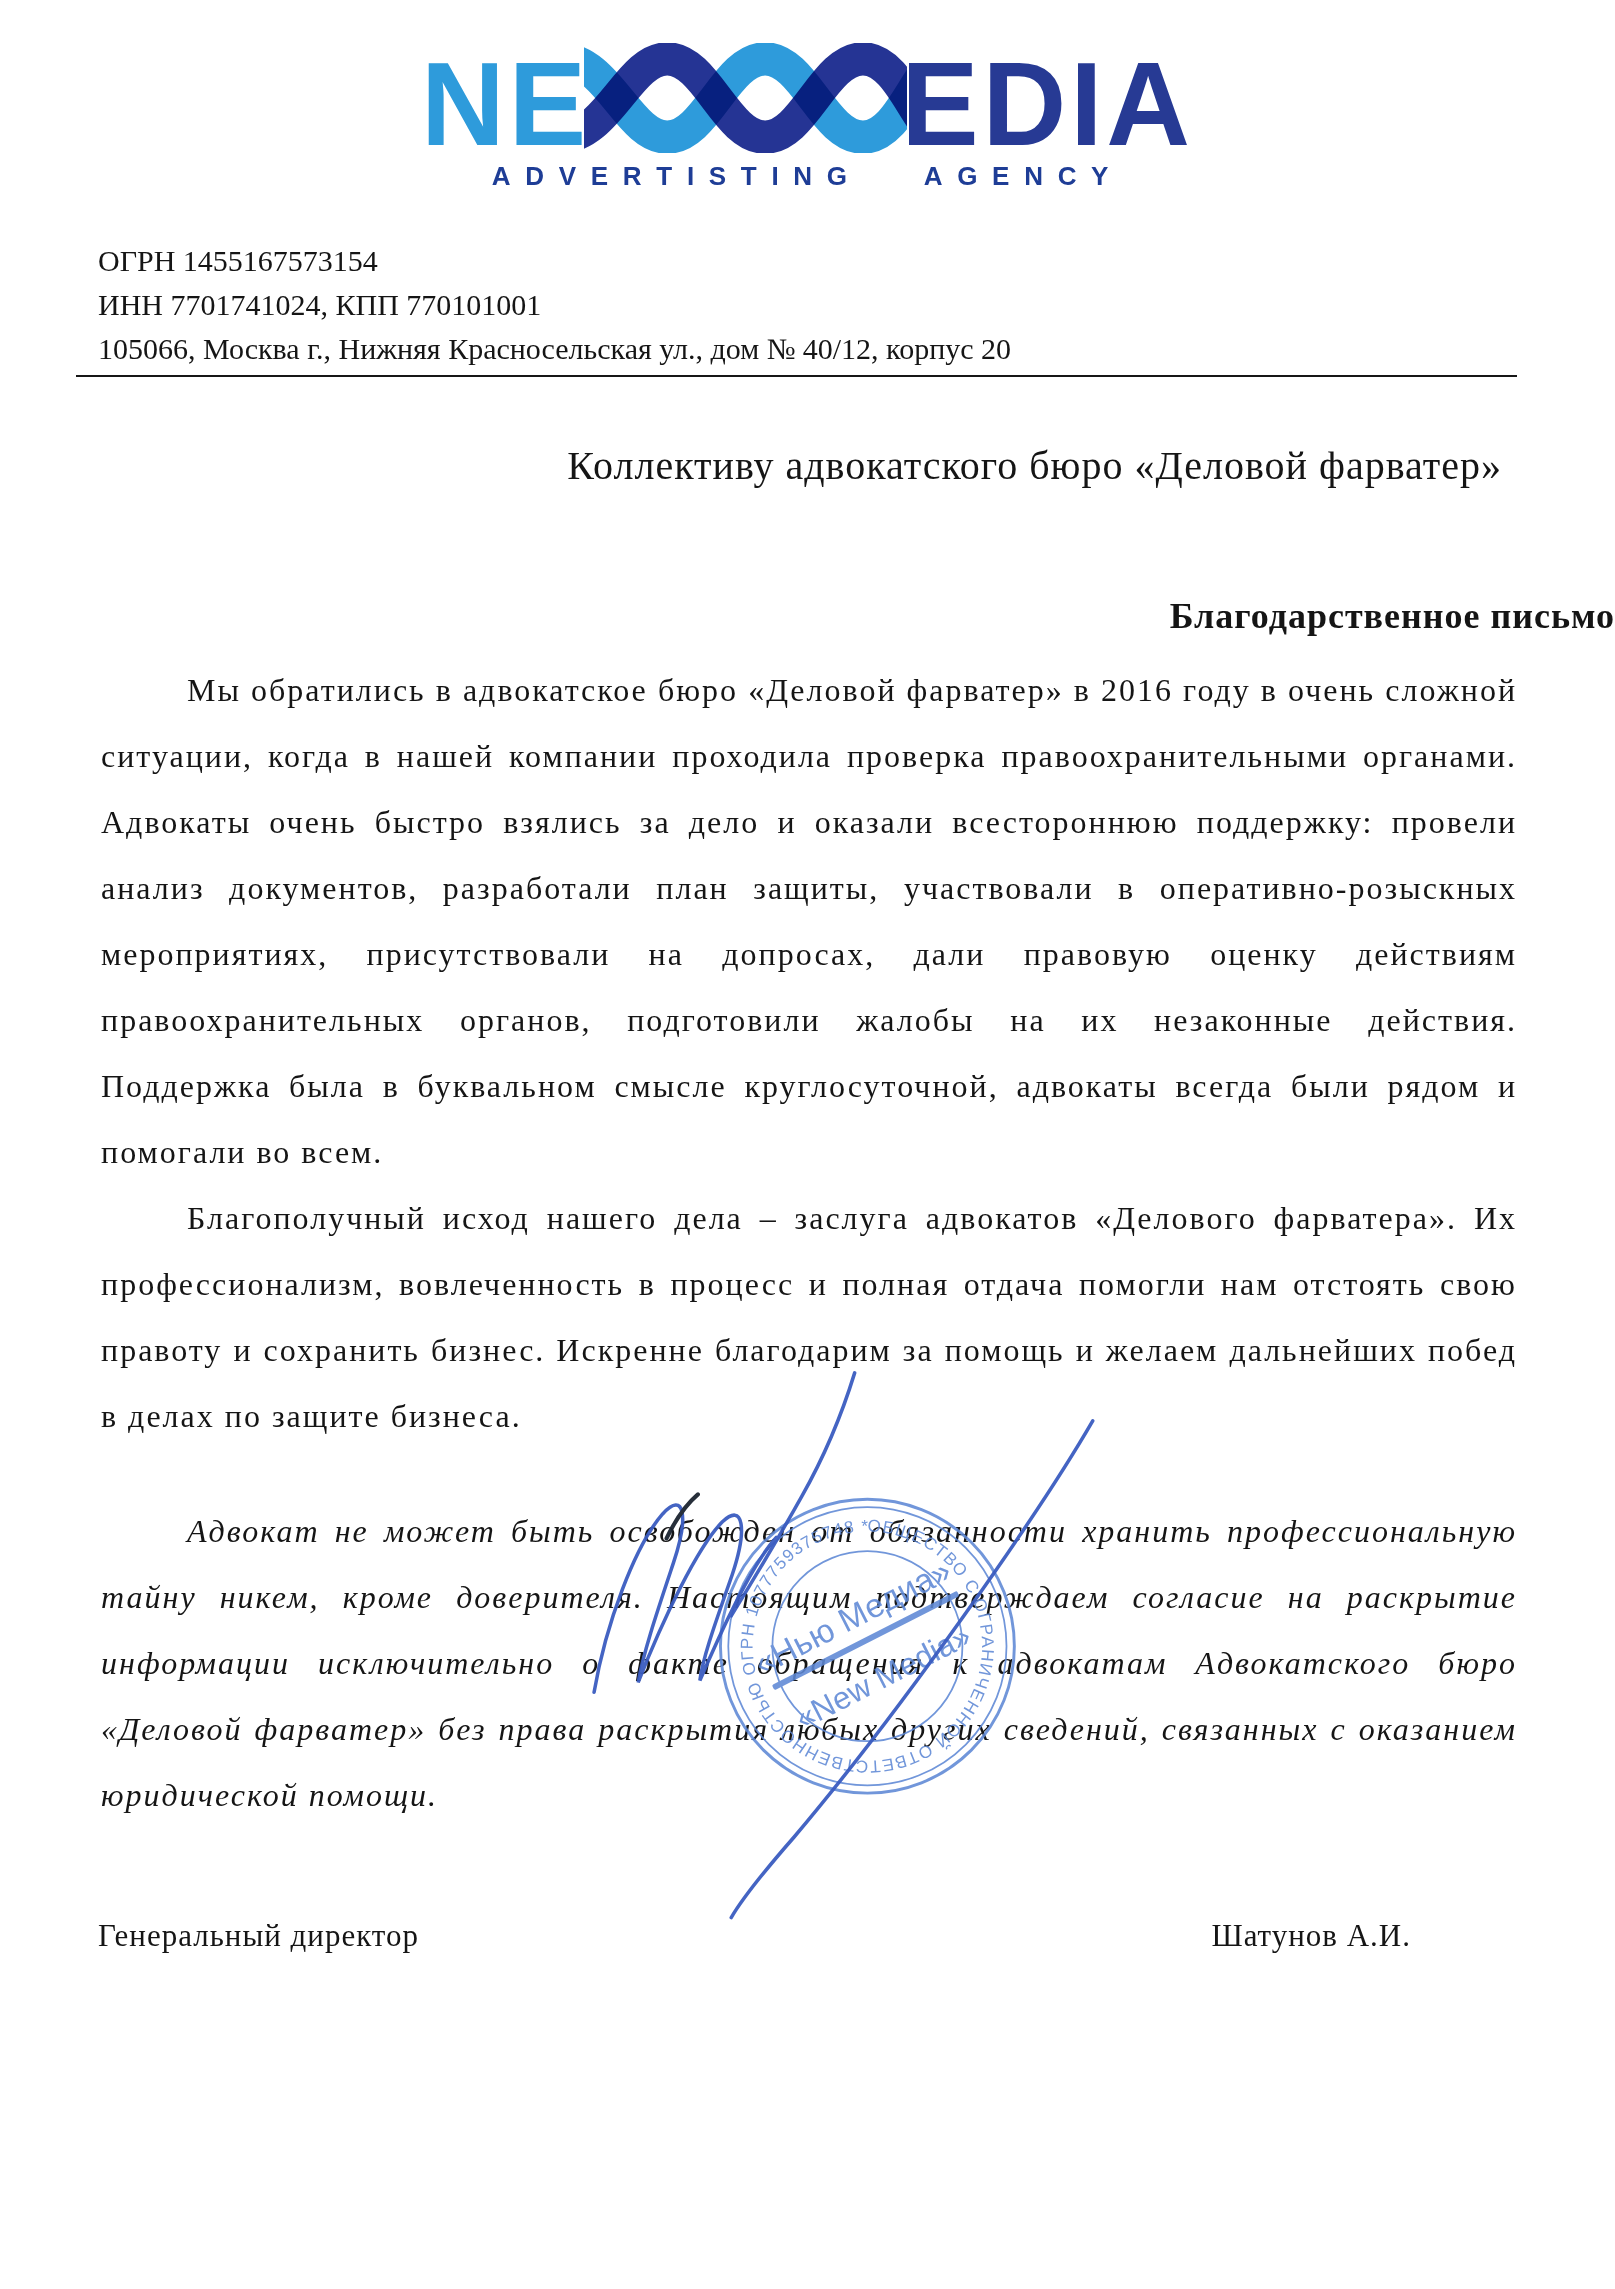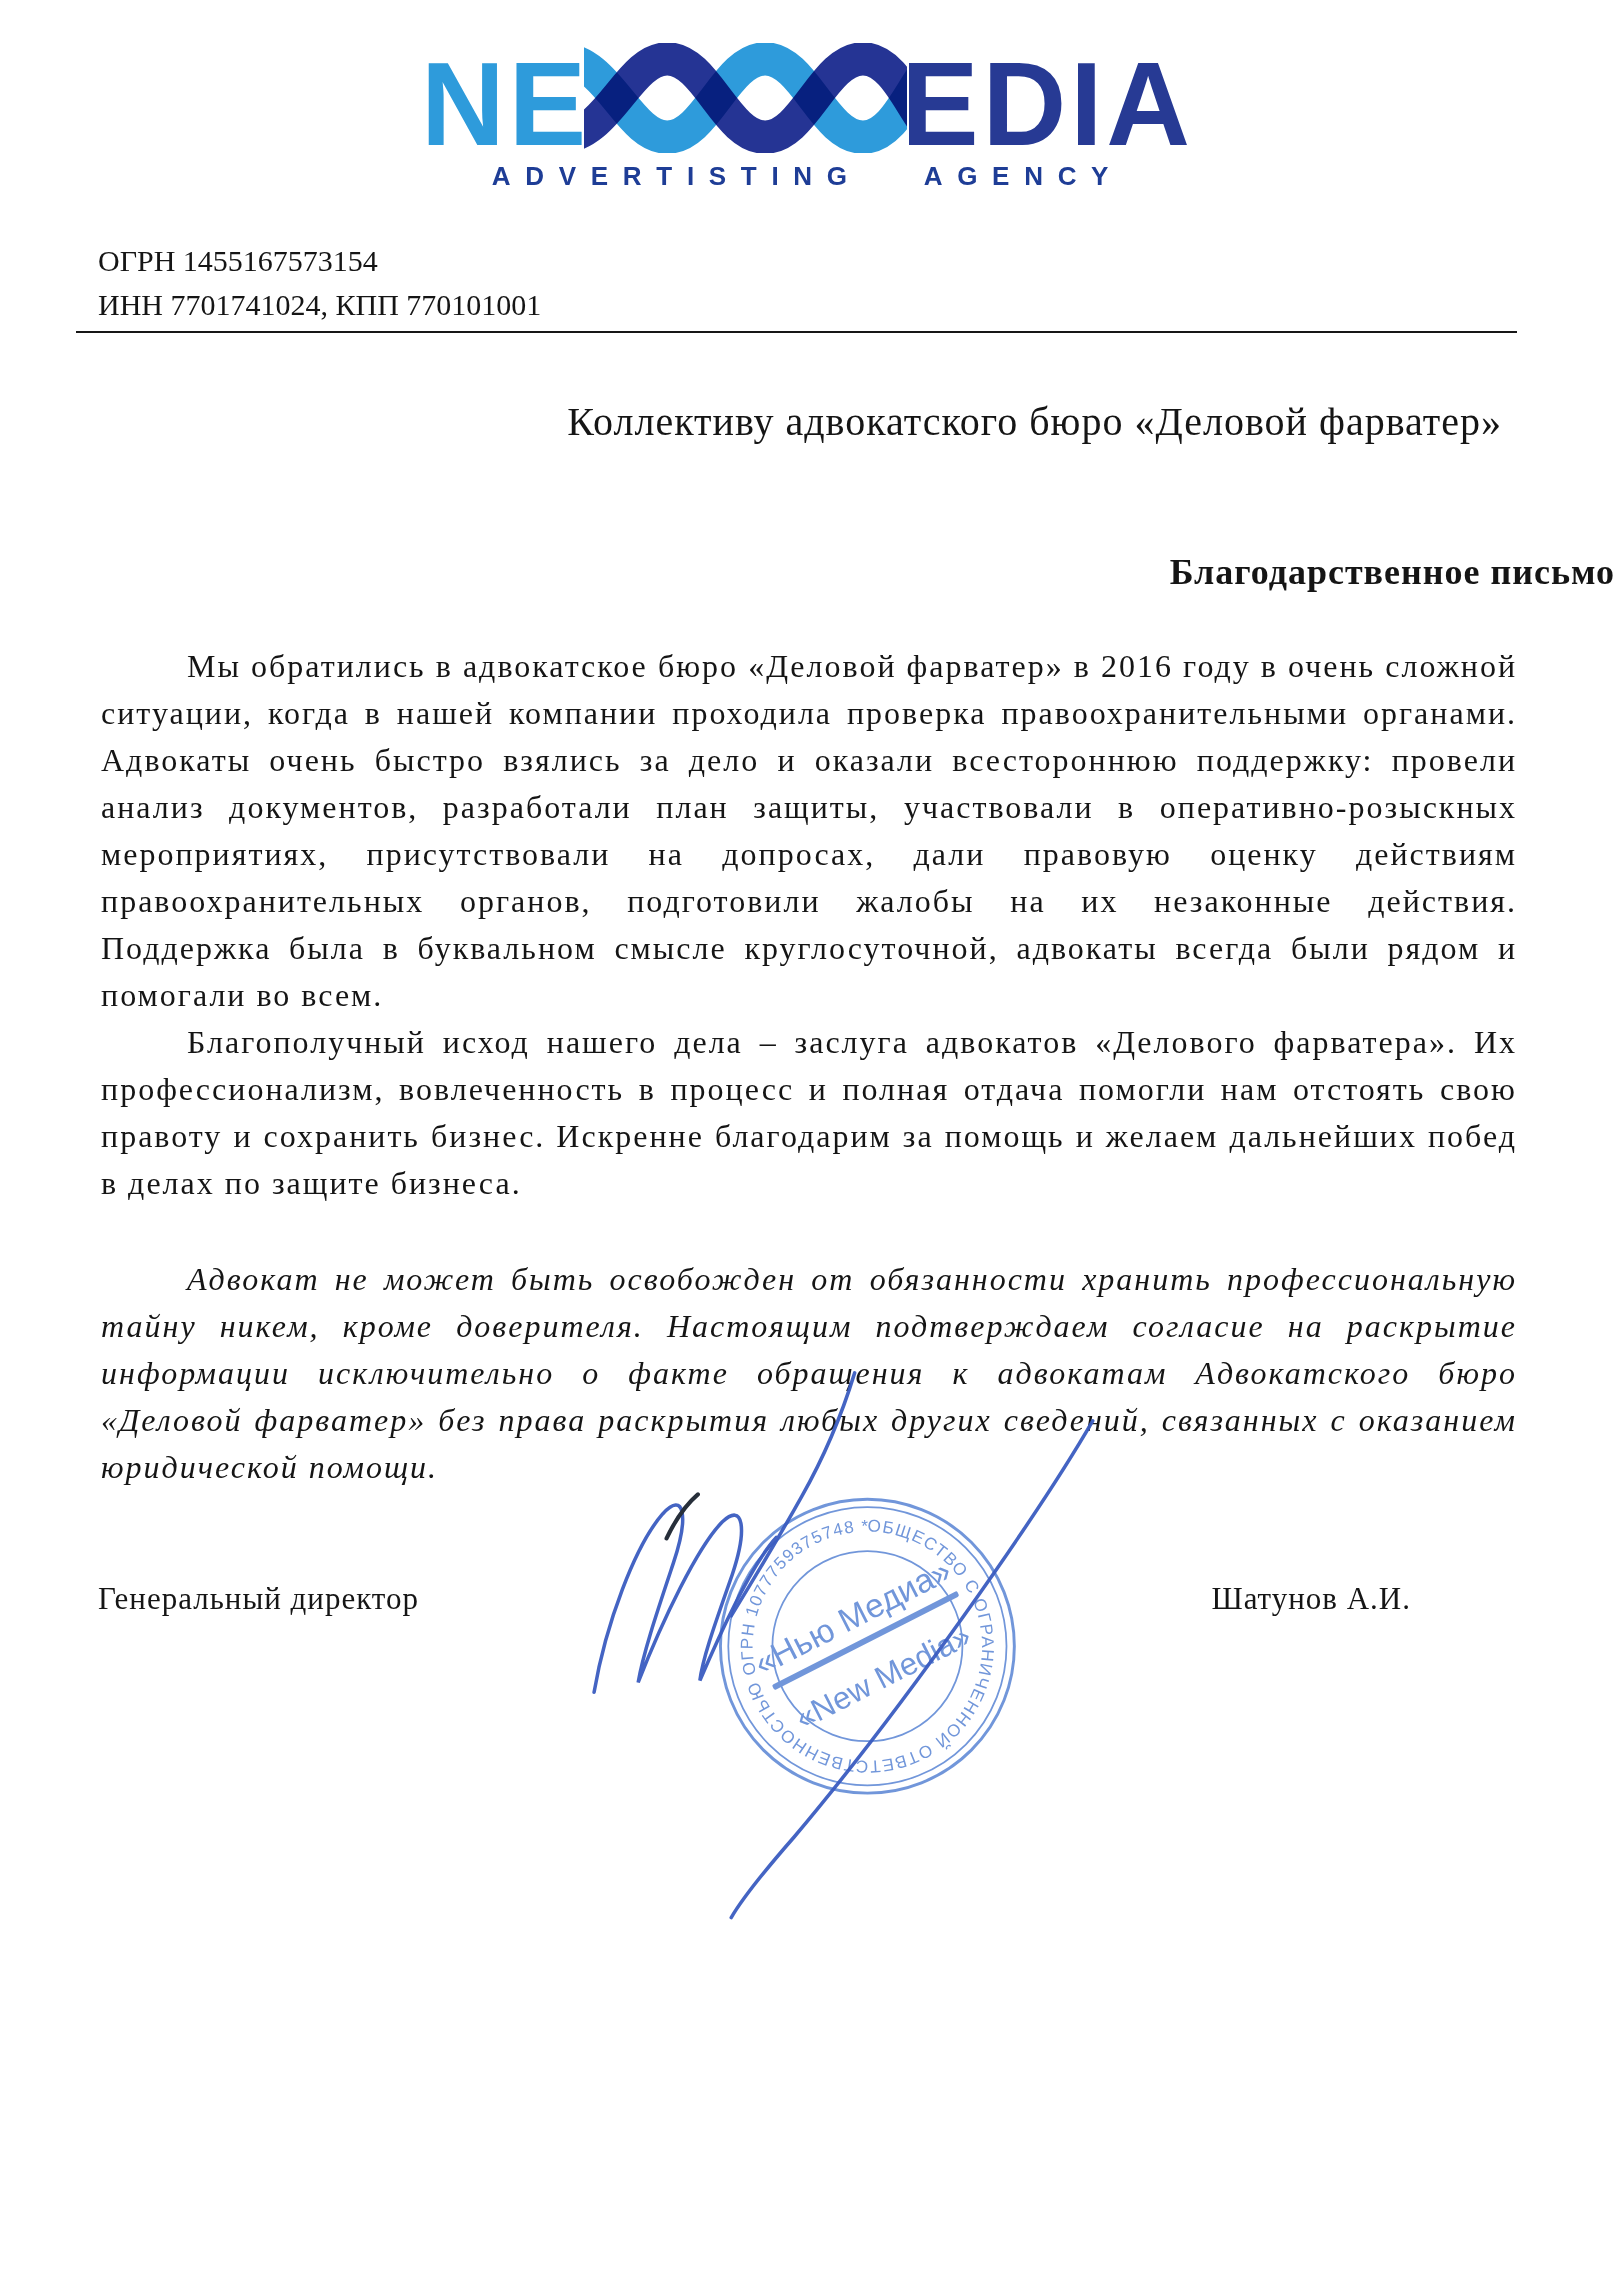--- a/index.html
+++ b/index.html
@@ -31,21 +31,21 @@
     letter-spacing:14.7px;word-spacing:41px;
     color:#1e3d96;
     white-space:nowrap;
   }
   
   .company-info{margin:47px 0 0 98px;font-size:30px;line-height:44px;}
   .divider{margin:3.9px 0 0 76px;width:1441px;border:none;border-top:2.9px solid #161616;}
   
   .recipient{margin-top:65px;padding-right:113px;text-align:right;font-size:40px;letter-spacing:1px;}
   .title{margin-top:106px;text-align:right;font-size:36px;font-weight:bold;letter-spacing:1px;}
-  .content{margin:50px 98px 0 101px;text-align:justify;font-size:32px;line-height:47px;letter-spacing:2px;}
+  .content{margin:20px 98px 0 101px;text-align:justify;font-size:32px;line-height:66px;letter-spacing:2px;}
   .content p{margin:0;text-indent:86px;}
   .content p.detached{margin-top:49px;font-style:italic;}
   .italic{font-style:italic;}
   
   .sig-row{
     margin-top:90px;padding:0 98px;
     display:flex;justify-content:space-between;align-items:flex-end;
     font-size:31px;letter-spacing:1px;
   }
   .sig-name{margin-right:106px;}
@@ -65,20 +65,21 @@
         <path d="M -25 96 C 25 96 45 16 85 16 C 125 16 145 96 185 96 C 225 96 245 16 285 16 C 325 16 342 96 368 96" fill="none" stroke="#253494" stroke-width="34" style="mix-blend-mode:multiply"></path>
       </svg>
       <span class="logo-seg logo-edia">EDIA</span>
     </div>
     <div class="logo-tagline">ADVERTISTING AGENCY</div>
   </div>
 
   <div class="company-info">
     <div>ОГРН 1455167573154</div>
     <div>ИНН 7701741024, КПП 770101001</div>
+    <div>105066, Москва г., Нижняя Красносельская ул., дом № 40/12, корпус 20</div>
   </div>
   <hr class="divider">
 
   <div class="recipient">Коллективу адвокатского бюро «Деловой фарватер»</div>
 
   <div class="title">Благодарственное письмо</div>
 
   <div class="content">
     <p>Мы обратились в адвокатское бюро «Деловой фарватер» в 2016 году в очень сложной ситуации, когда в нашей компании проходила проверка правоохранительными органами. Адвокаты очень быстро взялись за дело и оказали всестороннюю поддержку: провели анализ документов, разработали план защиты, участвовали в оперативно-розыскных мероприятиях, присутствовали на допросах, дали правовую оценку действиям правоохранительных органов, подготовили жалобы на их незаконные действия. Поддержка была в буквальном смысле круглосуточной, адвокаты всегда были рядом и помогали во всем.</p>
     <p>Благополучный исход нашего дела – заслуга адвокатов «Делового фарватера». Их профессионализм, вовлеченность в процесс и полная отдача помогли нам отстоять свою правоту и сохранить бизнес. Искренне благодарим за помощь и желаем дальнейших побед в делах по защите бизнеса.</p>

